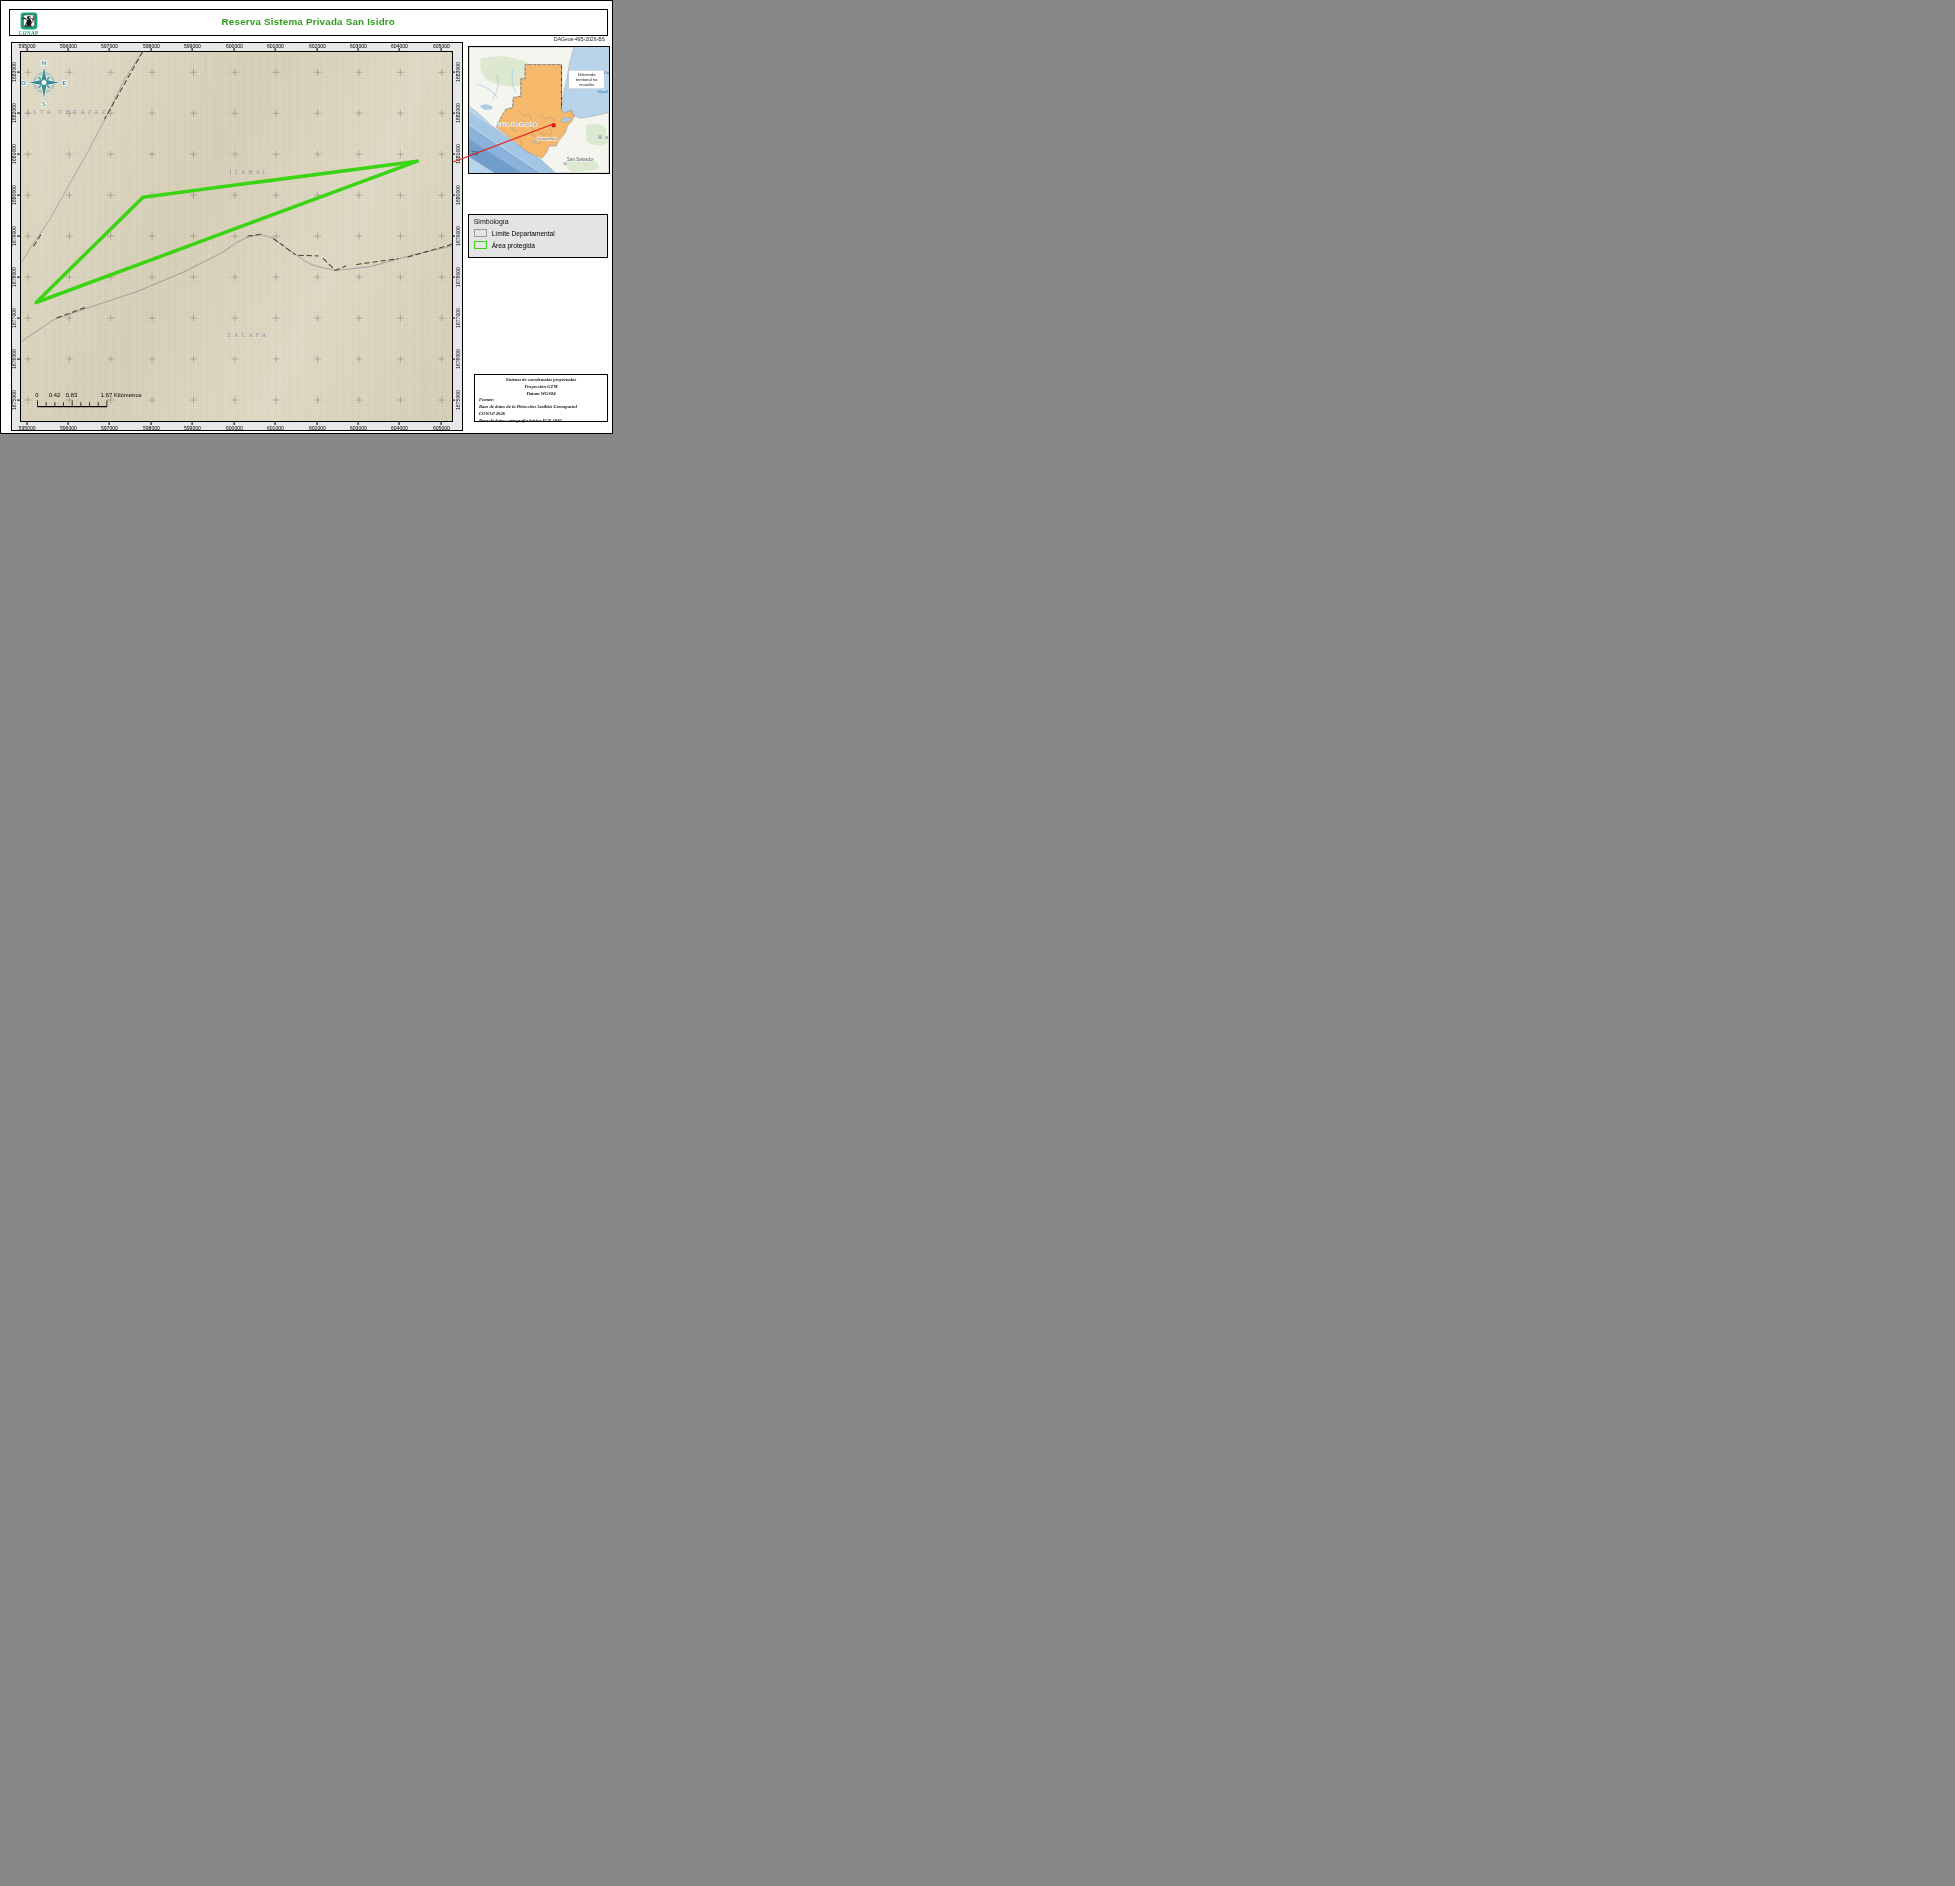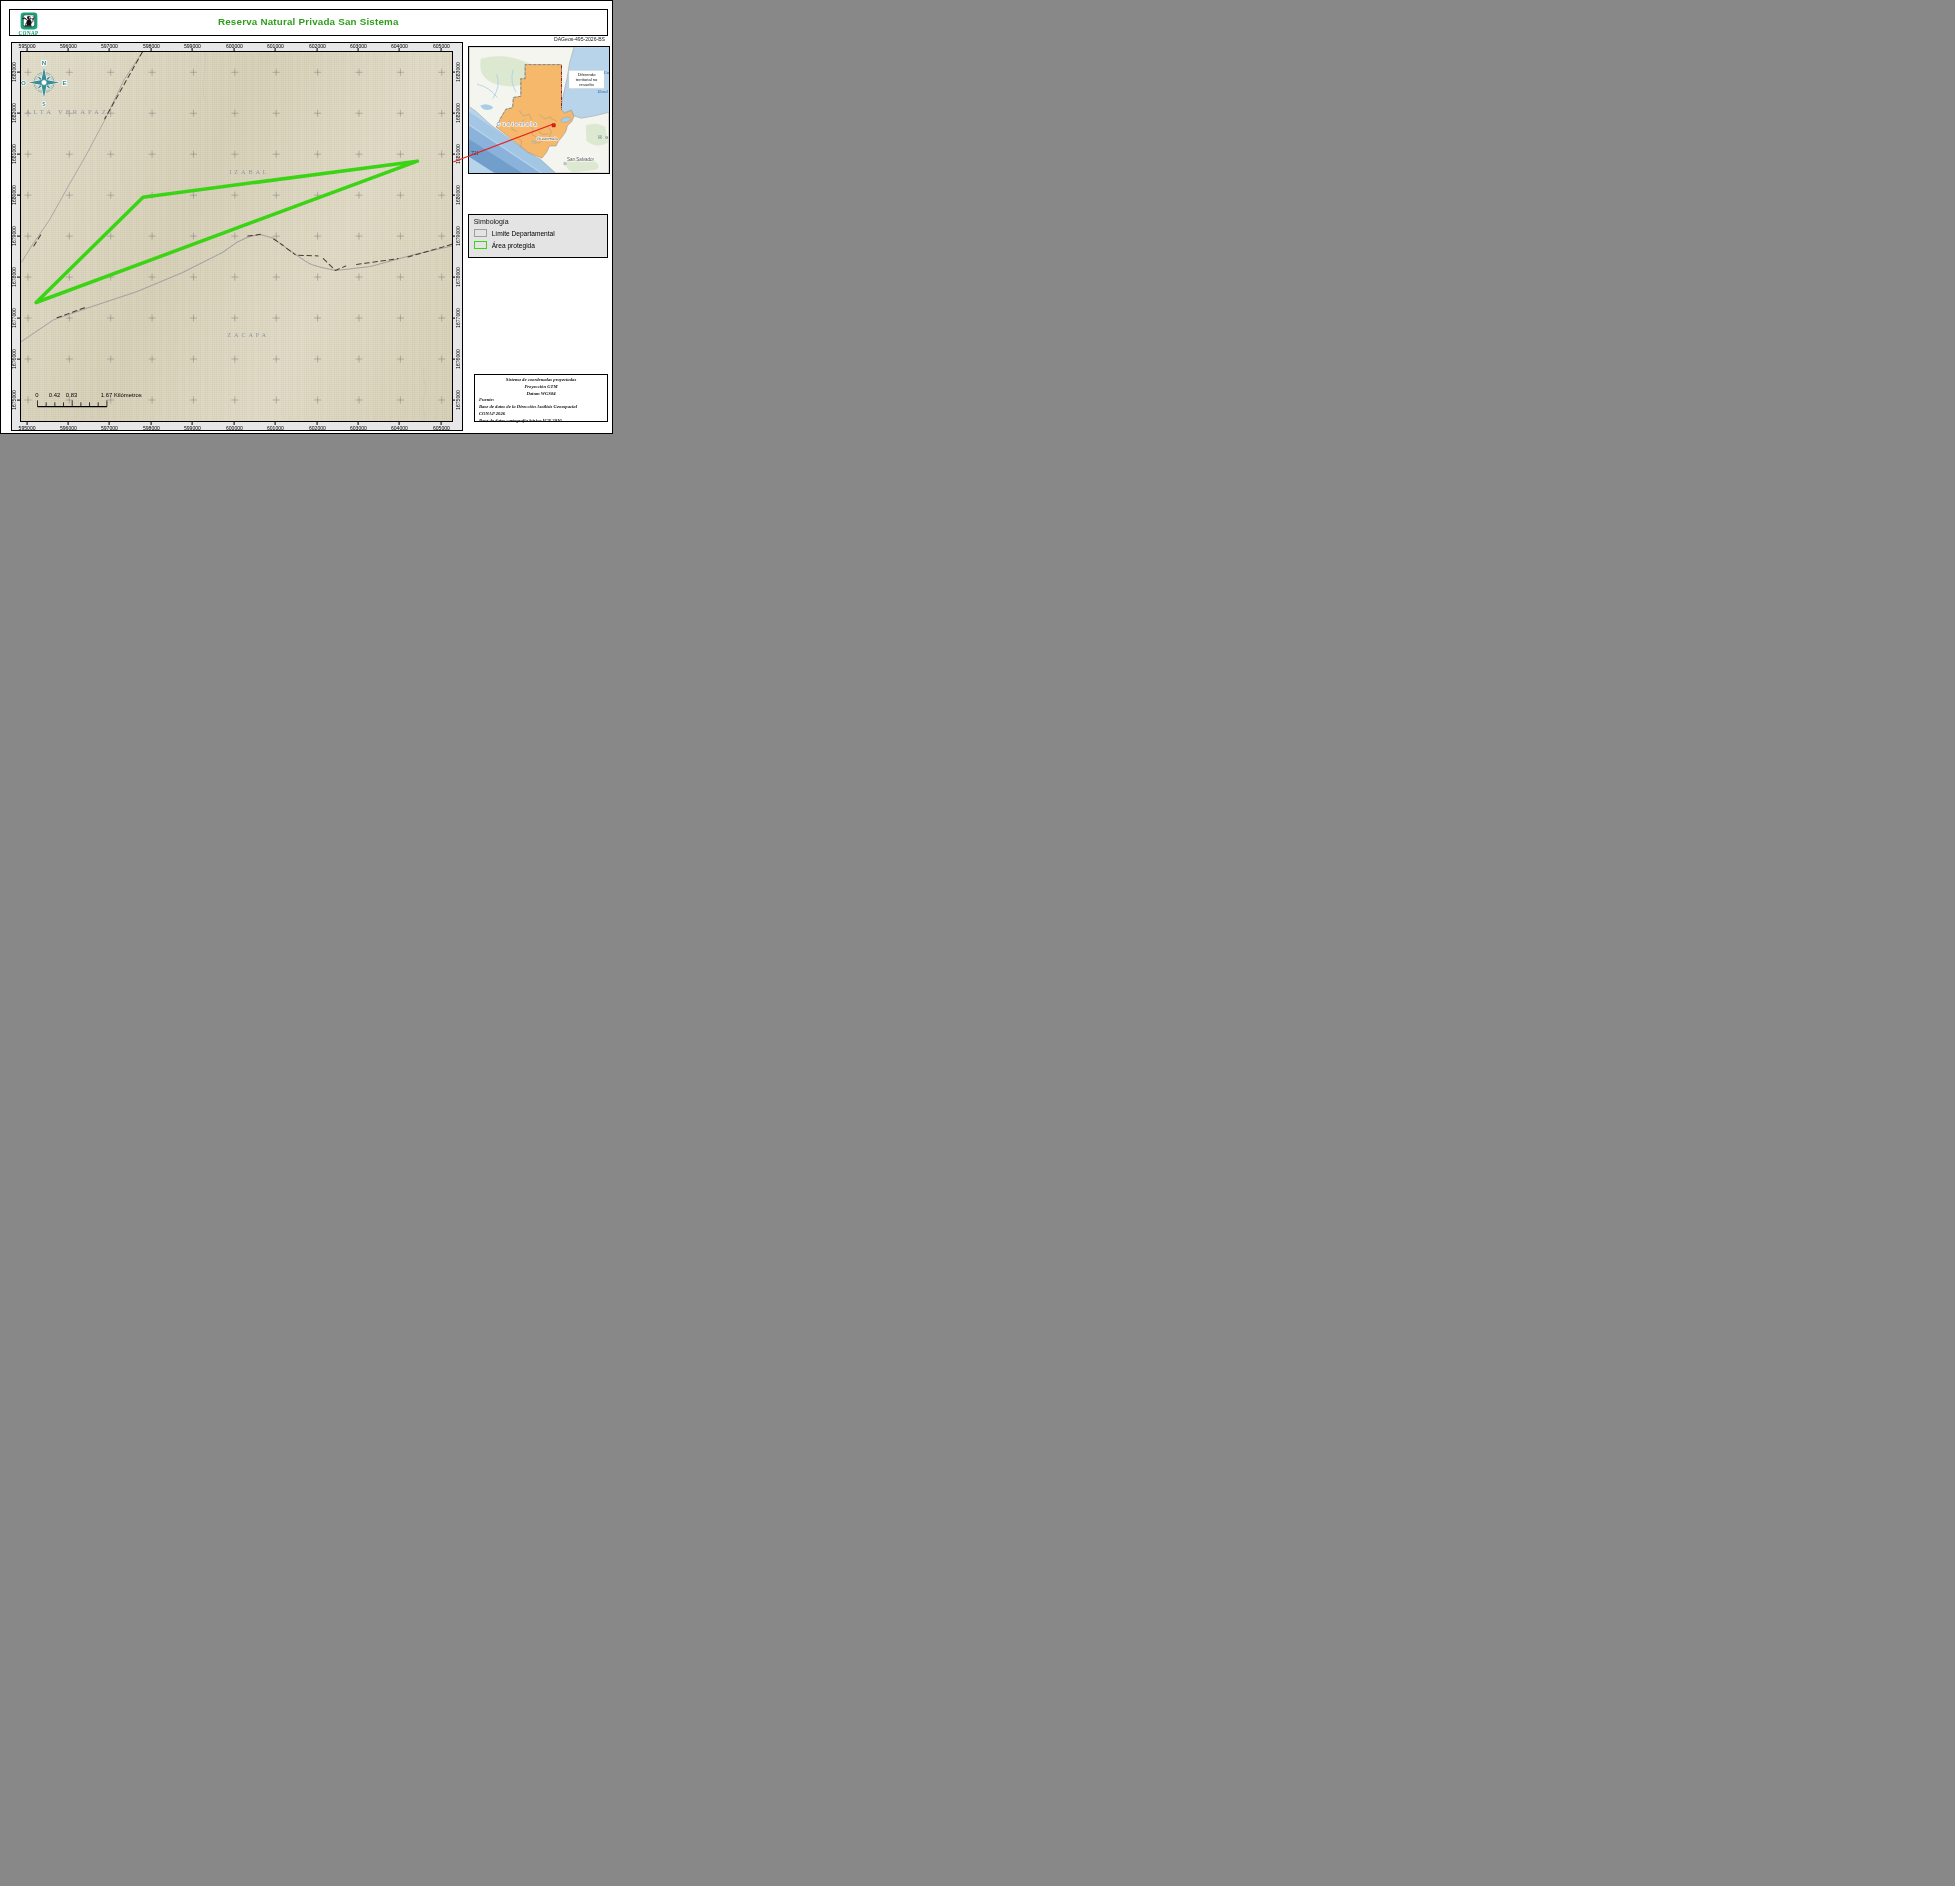--- a/index.html
+++ b/index.html
@@ -74,21 +74,21 @@
         <circle cx="24.3" cy="13.7" r="1" fill="#111"></circle>
         <circle cx="18.5" cy="12.8" r="1.7" fill="#111"></circle>
         <path d="M22,18 c5,1 7,5 6.4,9 l-2,6 h-9 l-1.6,-5 c-1,-5 2.2,-9 6.2,-10 z" fill="#111"></path>
         <path d="M18,20.5 L11,14.5 l-3.6,1.6" fill="none" stroke="#111" stroke-width="2.4" stroke-linecap="round"></path>
         <path d="M7,16 l7,0.4" stroke="#111" stroke-width="1.8" stroke-linecap="round"></path>
         <path d="M14,33 c-0.6,-4 1.4,-7 4.4,-8" fill="none" stroke="#111" stroke-width="2"></path>
         <rect x="11" y="32.6" width="17.5" height="2.9" rx="1.4" fill="#111"></rect>
       </svg>
       <div class="logo-word">CONAP</div>
     </div>
-    <div class="page-title">Reserva Natural Privada San Sistema</div>
+    <div class="page-title">Reserva Sistema Privada San Isidro</div>
   </div>
   <div class="doc-id">DAGeos-495-2026-BS</div>
 
   <div class="map-frame">
     <div class="band band-top" id="band-top">
         <div class="band-label" style="left: 6.7px;">595000</div>
         <div class="tick" style="left: 6.7px;"></div>
         <div class="band-label" style="left: 48px;">596000</div>
         <div class="tick" style="left: 48px;"></div>
         <div class="band-label" style="left: 89px;">597000</div>

